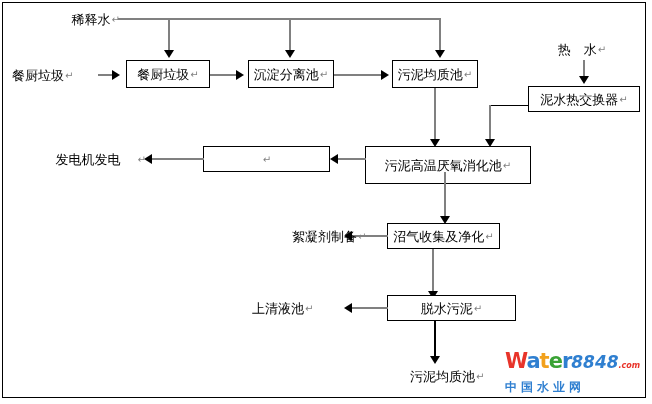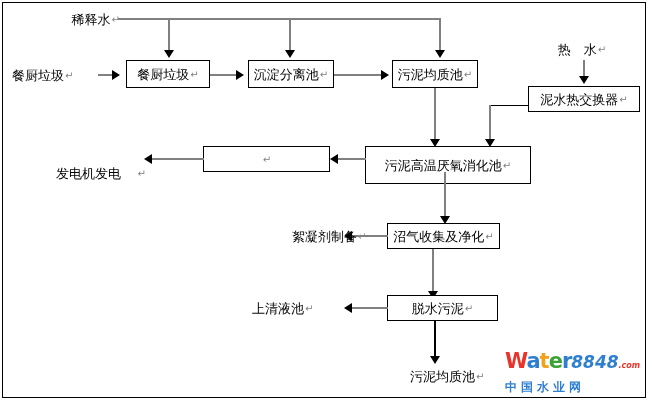--- a/index.html
+++ b/index.html
@@ -212,21 +212,21 @@
   <div class="line h" style="left:338px; top:158px; width:28px;"></div>
   <div class="arrow left" style="left:330px; top:154px;"></div>
 
   <div class="box" style="left:203px; top:146px; width:127px; height:26px;">
       <span class="pilcrow">↵</span>
   </div>
 
   <div class="line h" style="left:152px; top:158px; width:52px;"></div>
   <div class="arrow left" style="left:144px; top:154px;"></div>
 
-  <div class="label" style="left:56px; top:164px; width:90px; height:18px; justify-content:space-between;">
+  <div class="label" style="left:56px; top:150px; width:90px; height:18px; justify-content:flex-end;gap:16px;">
     <span>发电机发电</span>
       <span class="pilcrow">↵</span>
   </div>
 
   <div class="line v" style="left:444px; top:172px; height:46px;"></div>
   <div class="arrow down" style="left:440px; top:216px;"></div>
 
   <div class="box" style="left:387px; top:223px; width:113px; height:26px;">
     <span>沼气收集及净化</span>
       <span class="pilcrow">↵</span>
@@ -236,21 +236,21 @@
   <div class="arrow left" style="left:344px; top:231px;"></div>
 
   <div class="label" style="left:252px; top:227px; width:90px; height:18px; justify-content:flex-start;margin-left:40px;">
     <span>絮凝剂制备</span>
       <span class="pilcrow">↵</span>
   </div>
 
   <div class="line v" style="left:432px; top:249px; height:46px;"></div>
   <div class="arrow down" style="left:428px; top:291px;"></div>
 
-  <div class="box" style="left:387px; top:295px; width:111px; height:26px;">
+  <div class="box" style="left:387px; top:295px; width:129px; height:26px;">
     <span>脱水污泥</span>
       <span class="pilcrow">↵</span>
   </div>
 
   <div class="line h" style="left:352px; top:307px; width:36px;"></div>
   <div class="arrow left" style="left:344px; top:303px;"></div>
 
   <div class="label" style="left:252px; top:299px; width:90px; height:18px; justify-content:flex-start;">
     <span>上清液池</span>
       <span class="pilcrow">↵</span>

